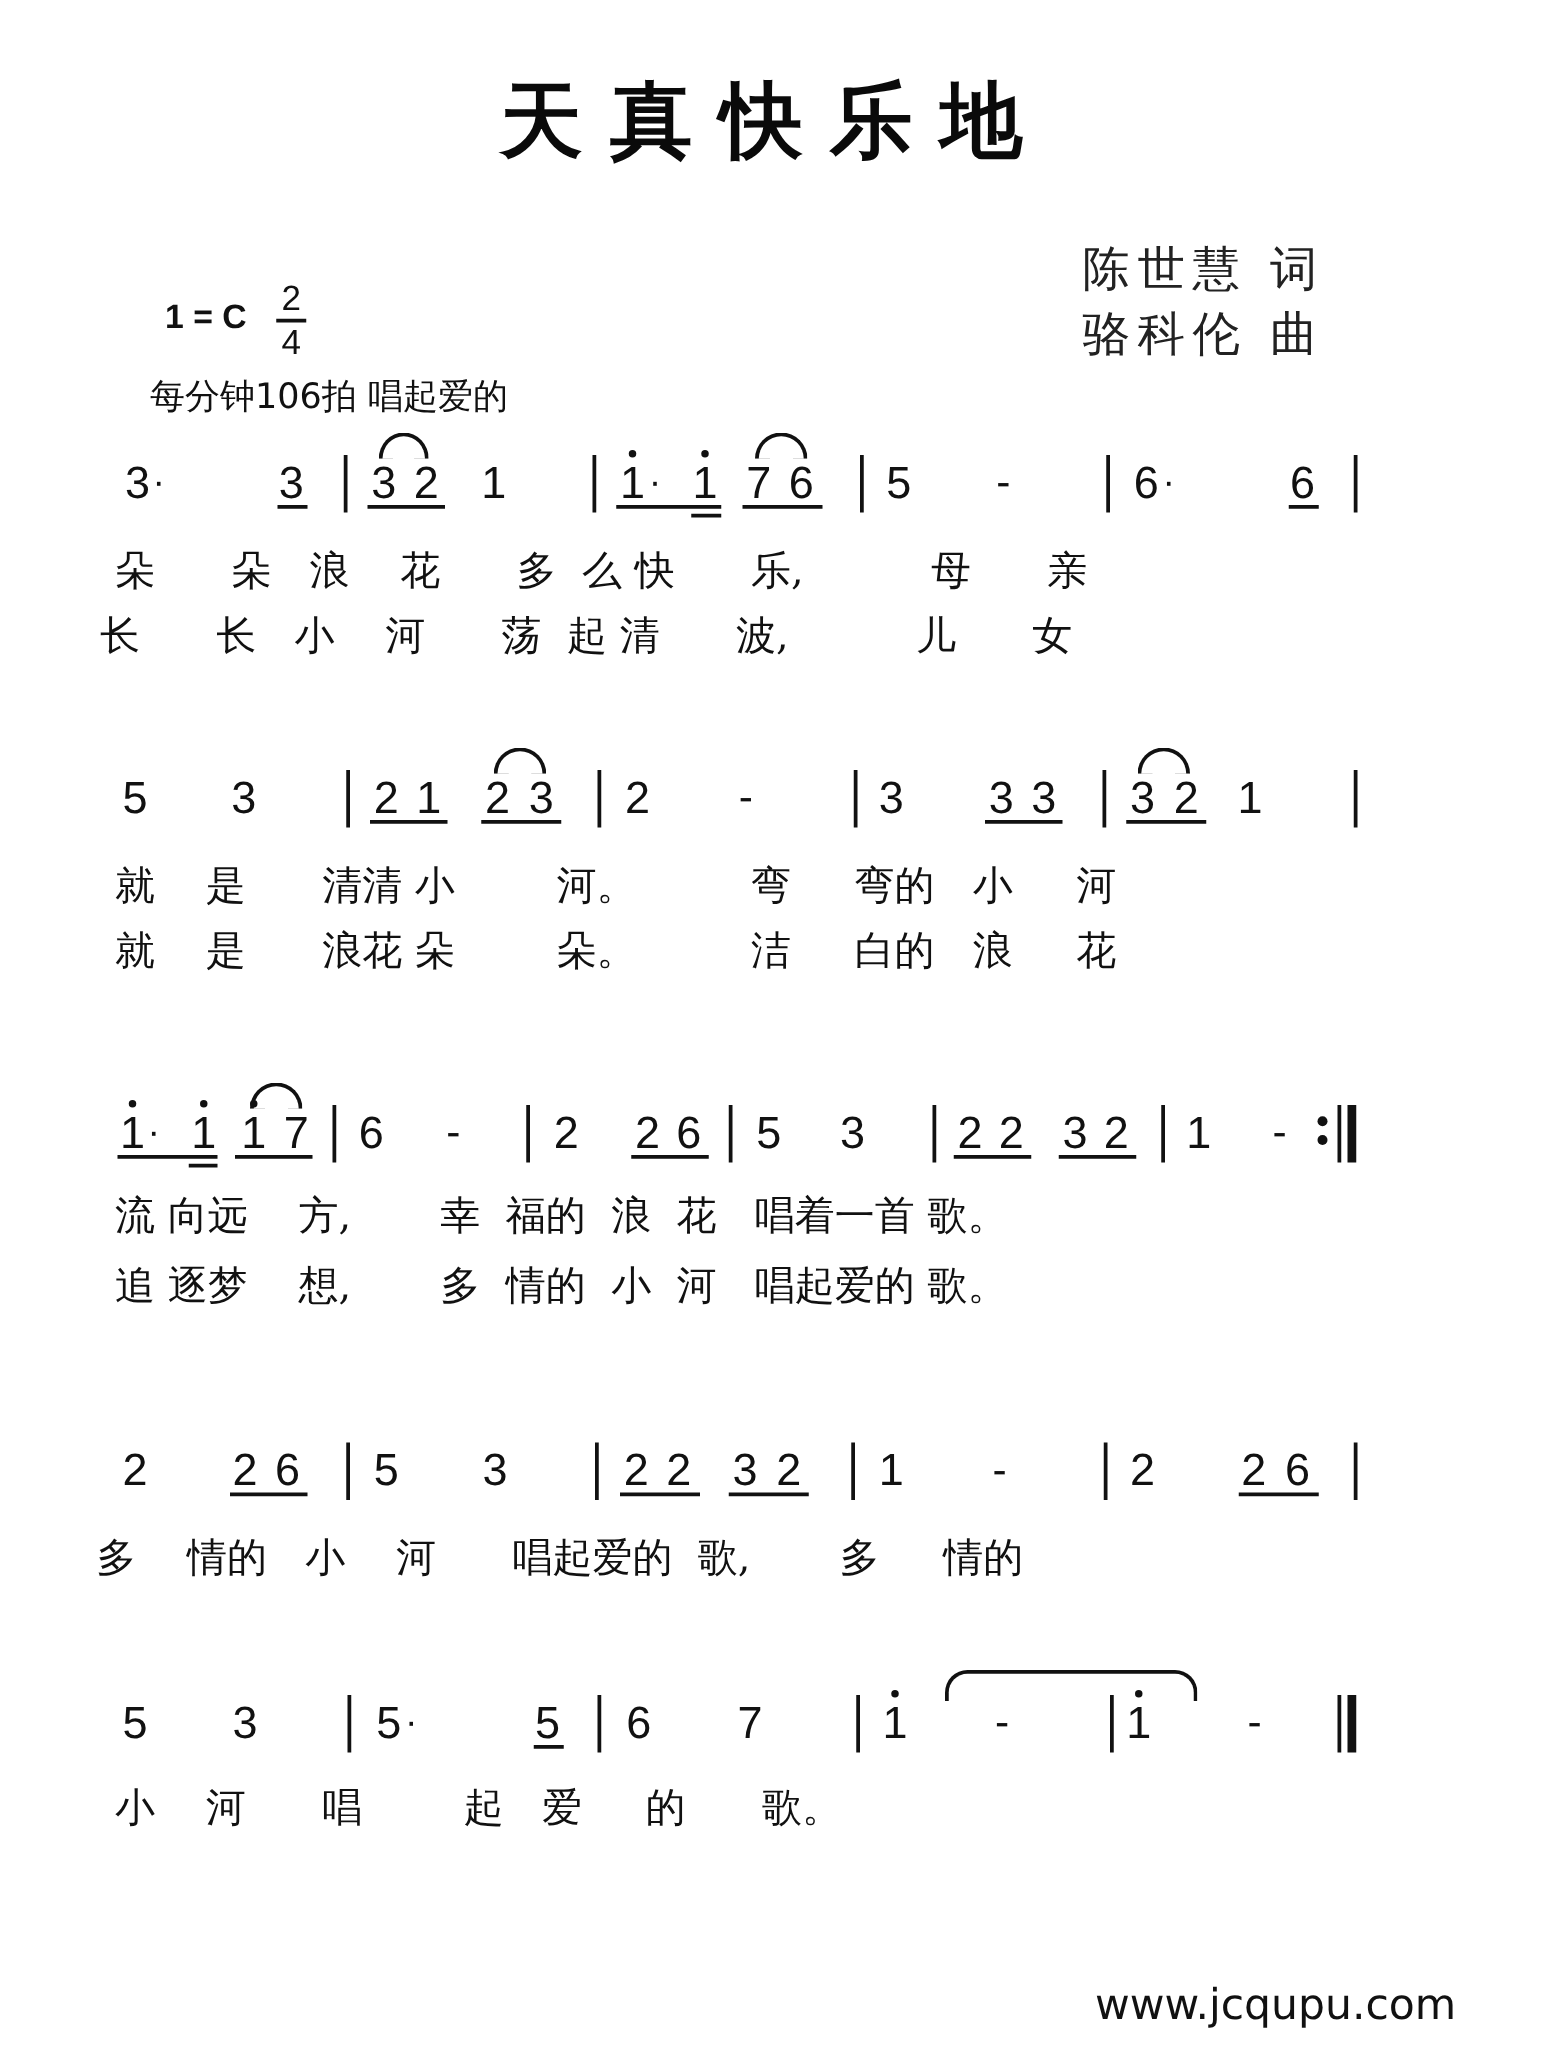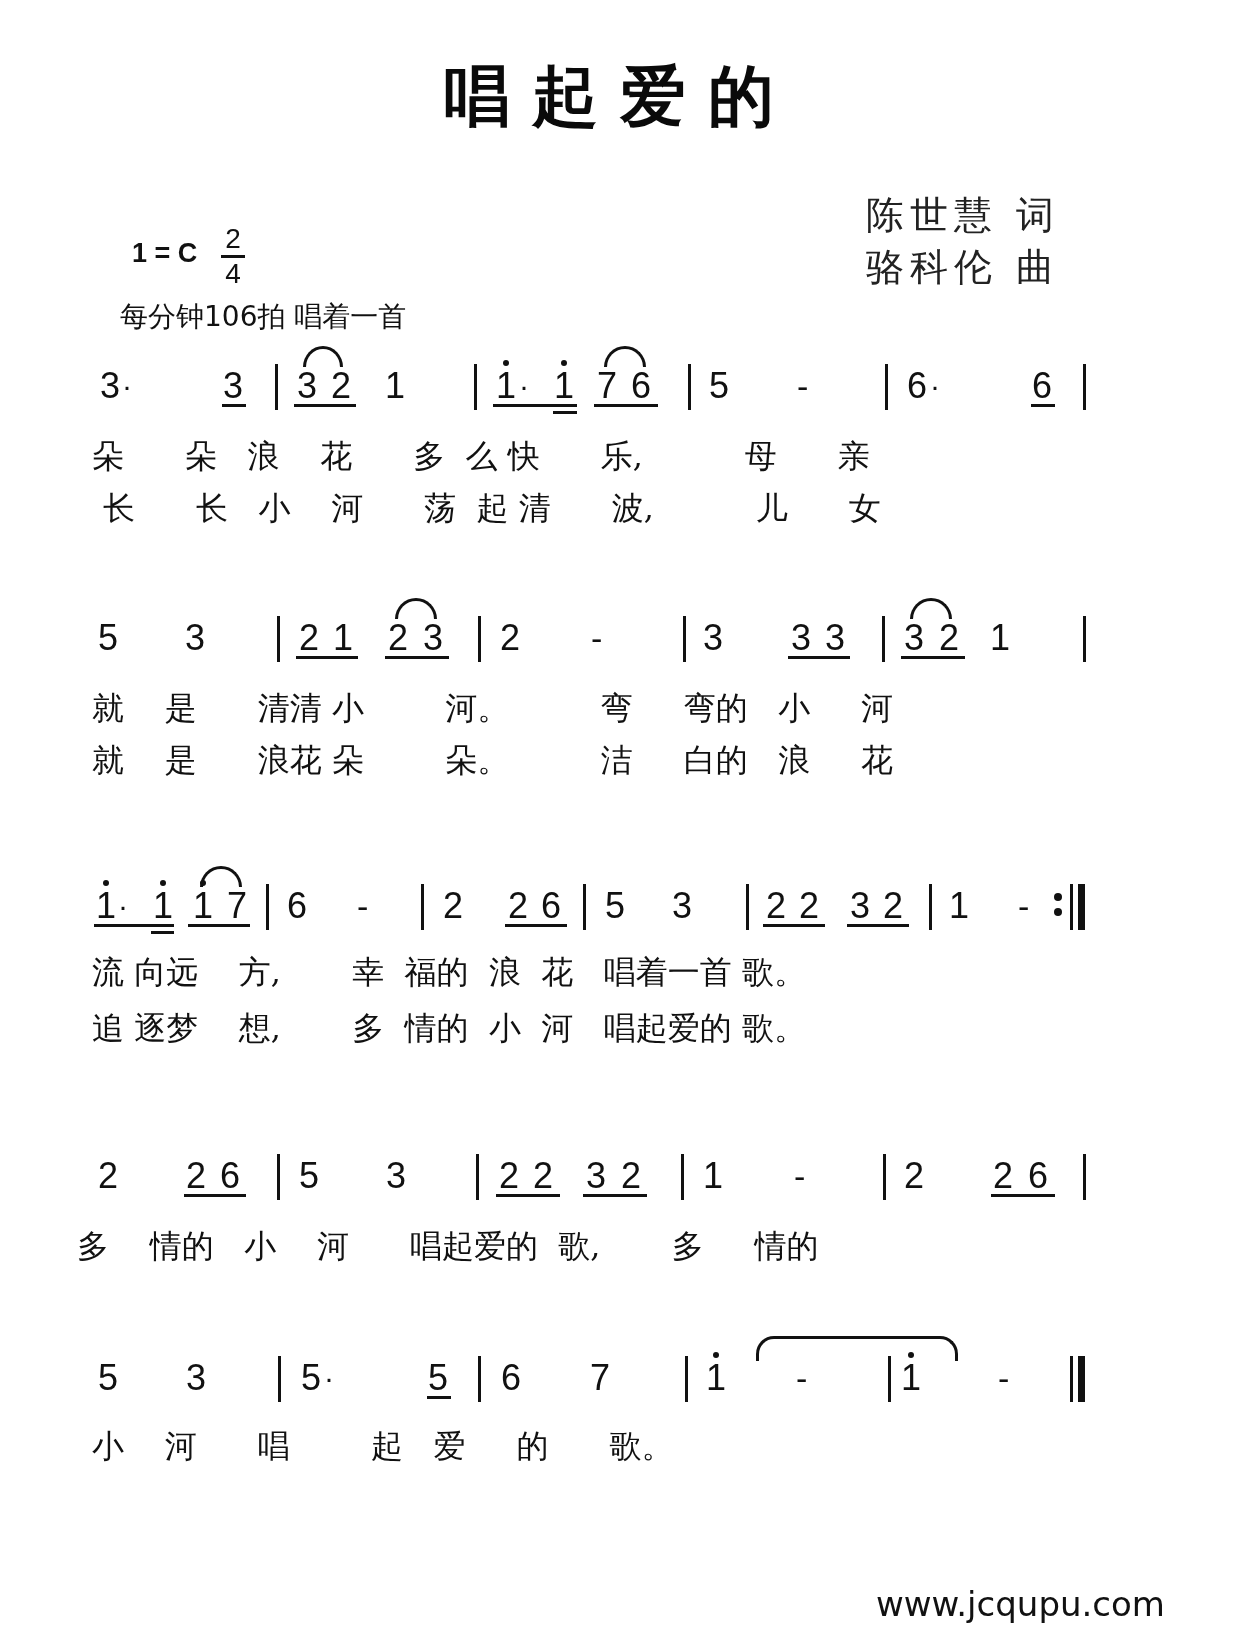--- a/index.html
+++ b/index.html
@@ -32,30 +32,30 @@
   .tieline { border: 3px solid #111; border-bottom: none; border-radius: 18px 18px 0 0; height: 22px; }
   .lyric { font-family: "DejaVu Serif", "Liberation Serif", serif; font-size: 32px; line-height: 40px; color: #111; white-space: pre; }
   .repeat-dots { width: 8px; }
   .repeat-dots i { display: block; width: 8px; height: 8px; border-radius: 50%; background: #111; margin: 7px 0; }
   .final-thick { width: 7px; height: 46px; background: #111; }
   .footer { font-family: "DejaVu Sans", sans-serif; font-size: 34px; color: #111; }
 </style>
 </head>
 <body>
 
-<div class="abs title">唱起爱的</div>
+<div class="abs title">天真快乐地</div>
 <div class="abs credit" style="left:866px; top:190px;">陈世慧 词</div>
 <div class="abs credit" style="left:866px; top:242px;">骆科伦 曲</div>
 <div class="abs key" style="left:132px; top:238px;">1 = C</div>
 <div class="abs timesig" style="left:221px; top:224px;">
   <div>2</div>
   <div class="bar" style="width:24px;height:0;background:none;"></div>
   <div>4</div>
 </div>
-<div class="abs tempo" style="left:120px; top:298px;">每分钟106拍  唱着一首</div>
+<div class="abs tempo" style="left:120px; top:298px;">每分钟106拍  唱起爱的</div>
 
 <div>
   <div class="abs note" style="left:97px;top:366px;">3</div>
   <div class="abs dotr" style="left:122px;top:366px;">·</div>
   <div class="abs note" style="left:220px;top:366px;">3</div>
   <div class="abs uline" style="left:222px;top:404px;width:24px;"></div>
   <div class="abs bar" style="left:275px;top:364px;"></div>
 
   <div class="abs slur" style="left:303px;top:346px;width:34px;"></div>
   <div class="abs note" style="left:294px;top:366px;">3</div>
@@ -79,21 +79,21 @@
   <div class="abs dash" style="left:797px;top:366px;">-</div>
   <div class="abs bar" style="left:885px;top:364px;"></div>
 
   <div class="abs note" style="left:904px;top:366px;">6</div>
   <div class="abs dotr" style="left:930px;top:366px;">·</div>
   <div class="abs note" style="left:1029px;top:366px;">6</div>
   <div class="abs uline" style="left:1031px;top:404px;width:24px;"></div>
   <div class="abs bar" style="left:1083px;top:364px;"></div>
 
   <div class="abs lyric" style="left:92px;top:436px;">朵      朵   浪    花      多  么 快      乐,          母      亲</div>
-  <div class="abs lyric" style="left:103px;top:488px;">长      长   小    河      荡  起 清      波,          儿      女</div>
+  <div class="abs lyric" style="left:80px;top:488px;">长      长   小    河      荡  起 清      波,          儿      女</div>
 </div>
 
 <div>
   <div class="abs note" style="left:95px;top:618px;">5</div>
   <div class="abs note" style="left:182px;top:618px;">3</div>
   <div class="abs bar" style="left:277px;top:616px;"></div>
 
   <div class="abs note" style="left:296px;top:618px;">2</div>
   <div class="abs note" style="left:330px;top:618px;">1</div>
   <div class="abs uline" style="left:296px;top:656px;width:62px;"></div>

